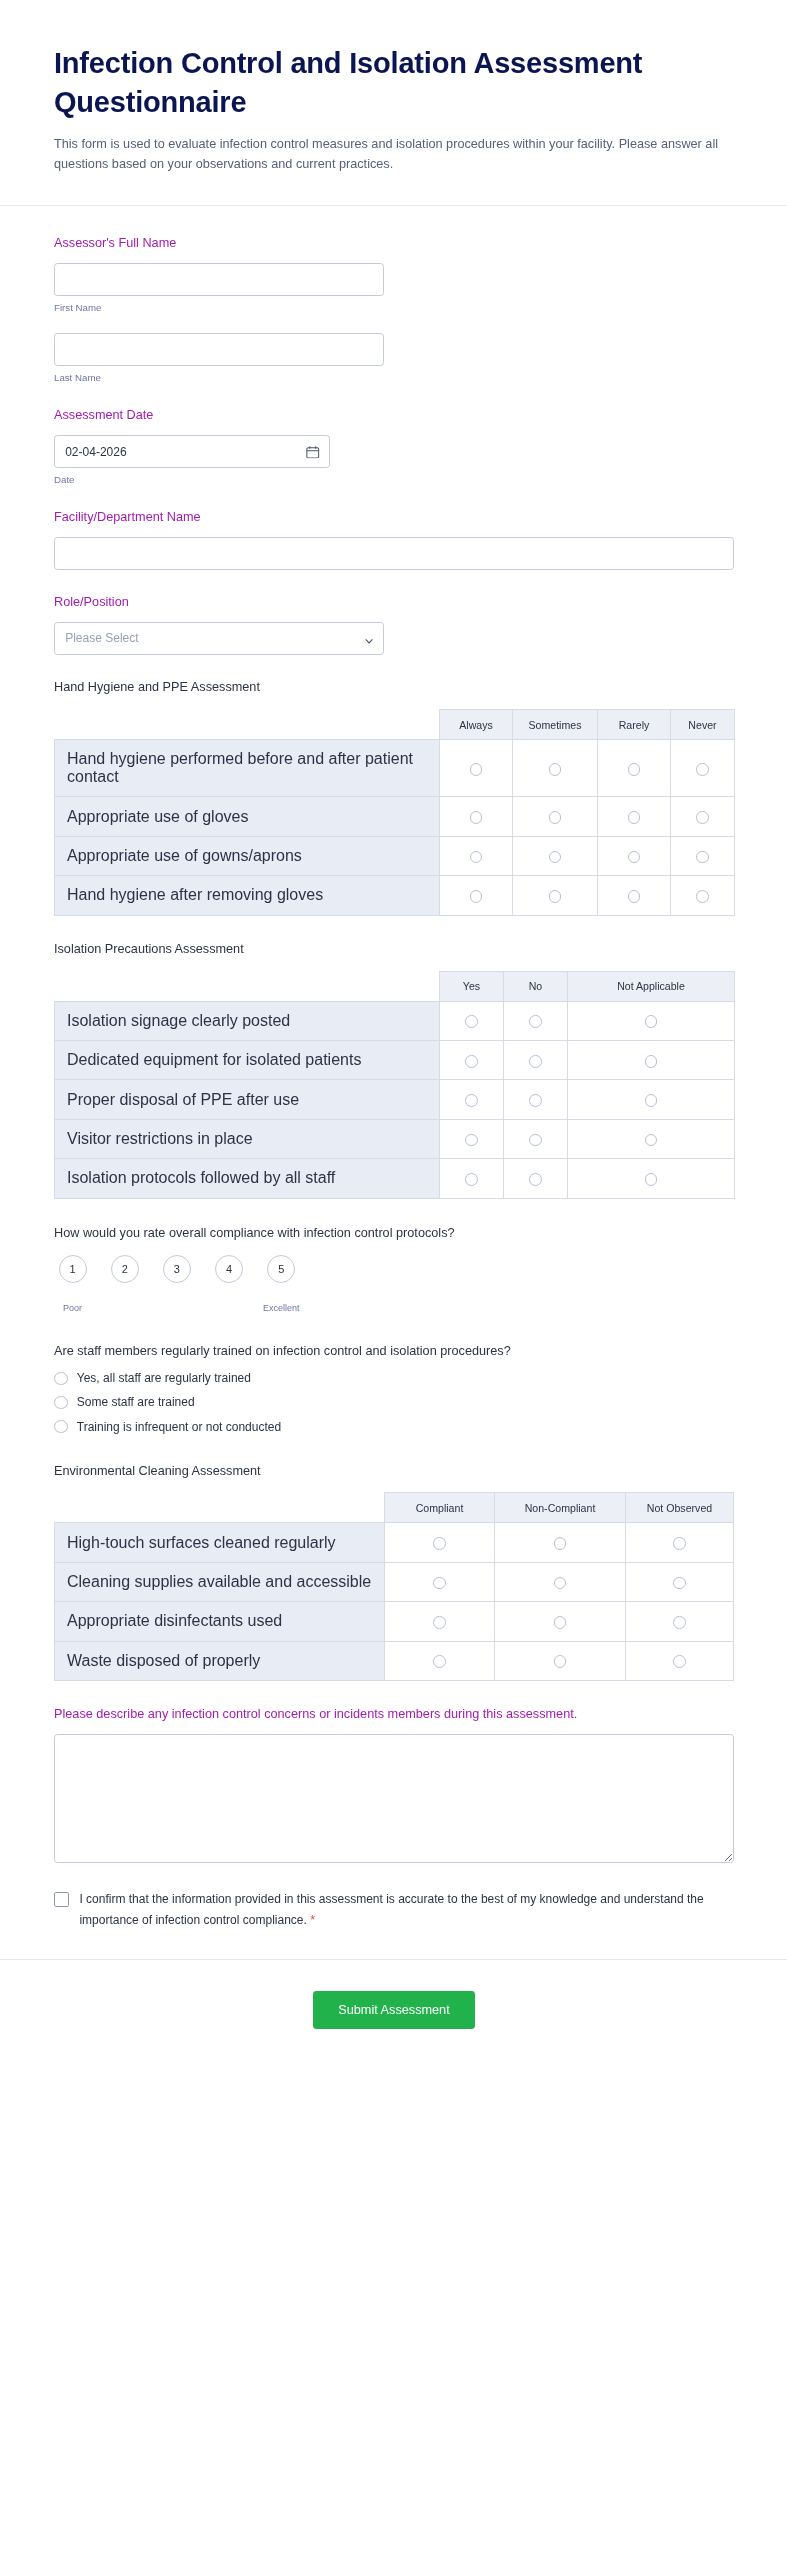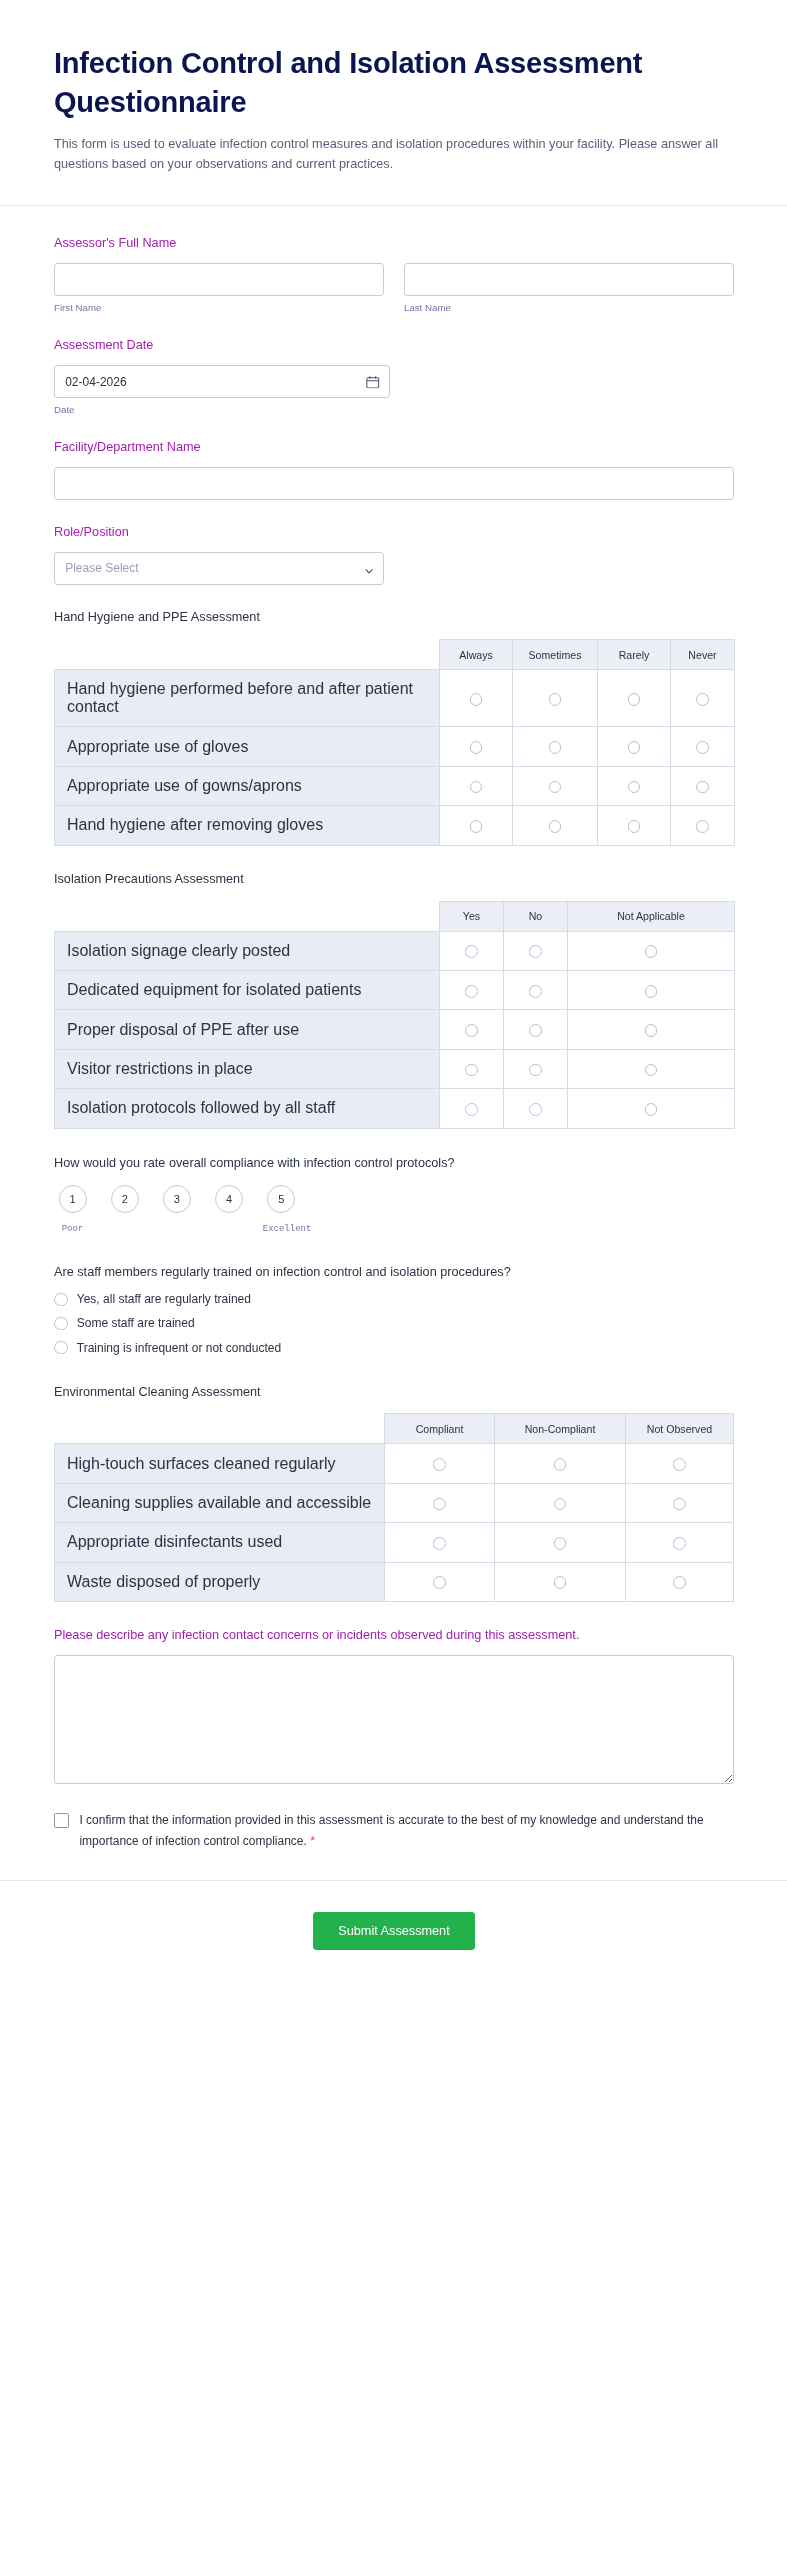--- a/index.html
+++ b/index.html
@@ -53,38 +53,39 @@
   }
   .sub-label {
     font-size: 9.7px;
     color: #6f76a7;
     margin-top: 6px;
     display: block;
   }
   .name-row {
     display: flex;
     gap: 20px;
+    flex-direction: column;
   }
   .name-col { width: 330px; }
   input.text-input,
   .select-input,
   .date-input {
     width: 100%;
     height: 33px;
     border: 0.8px solid #c3cad9;
     border-radius: 3.4px;
     background: #fff;
     font-size: 12px;
     color: #2c3345;
     padding: 0 10.2px;
     font-family: "Liberation Sans", sans-serif;
     outline: none;
   }
   .w390 { width: 330px; }
-  .date-wrap { position: relative; width: 336px; }
+  .date-wrap { position: relative; width: 276px; }
   .date-wrap .cal-icon {
     position: absolute;
     right: 10.2px; top: 50%;
     transform: translateY(-50%);
     width: 13.5px; height: 13.5px;
     pointer-events: none;
   }
   .select-wrap { position: relative; width: 330px; }
   .select-input {
     color: #9aa0b3;
@@ -168,23 +169,22 @@
     border-radius: 50%;
     margin: 0 auto;
     line-height: 26px;
     font-size: 11px;
     color: #2c3345;
     background: #fff;
   }
   .scale-caption {
     font-size: 9px;
     color: #6f76a7;
-    margin-top: 11px;
+    margin-top: 20px;
     white-space: nowrap;
-    font-family: Liberation Mono, monospace;
   }
 
   
   .radio-list { margin-top: 10.2px; }
   .radio-item {
     display: flex;
     align-items: center;
     gap: 9.3px;
     margin-bottom: 10.2px;
   }
@@ -495,21 +495,21 @@
           <td class="rowhead">Waste disposed of properly</td>
           <td class="cell"><span class="radio"></span></td>
           <td class="cell"><span class="radio"></span></td>
           <td class="cell"><span class="radio"></span></td>
         </tr>
       </tbody>
         </table>
     </div>
 
     <div class="field">
-      <label class="field-label">Please describe any infection contact concerns or incidents observed during this assessment.</label>
+      <label class="field-label">Please describe any infection control concerns or incidents members during this assessment.</label>
       <textarea class="longtext" style=""></textarea>
     </div>
 
     <div class="consent">
       <span class="checkbox"></span>
       <div class="consent-text">
         <span>I confirm that the information provided in this assessment is accurate to the best of my knowledge and understand the importance of infection control compliance.</span>
         <span class="req-star">*</span>
       </div>
     </div>

